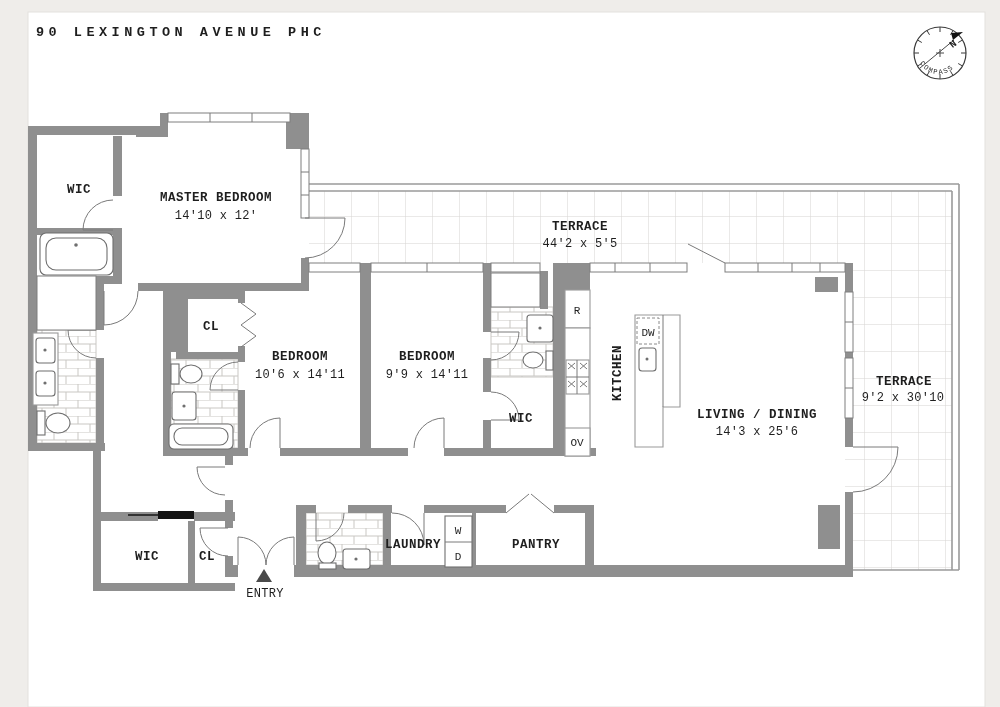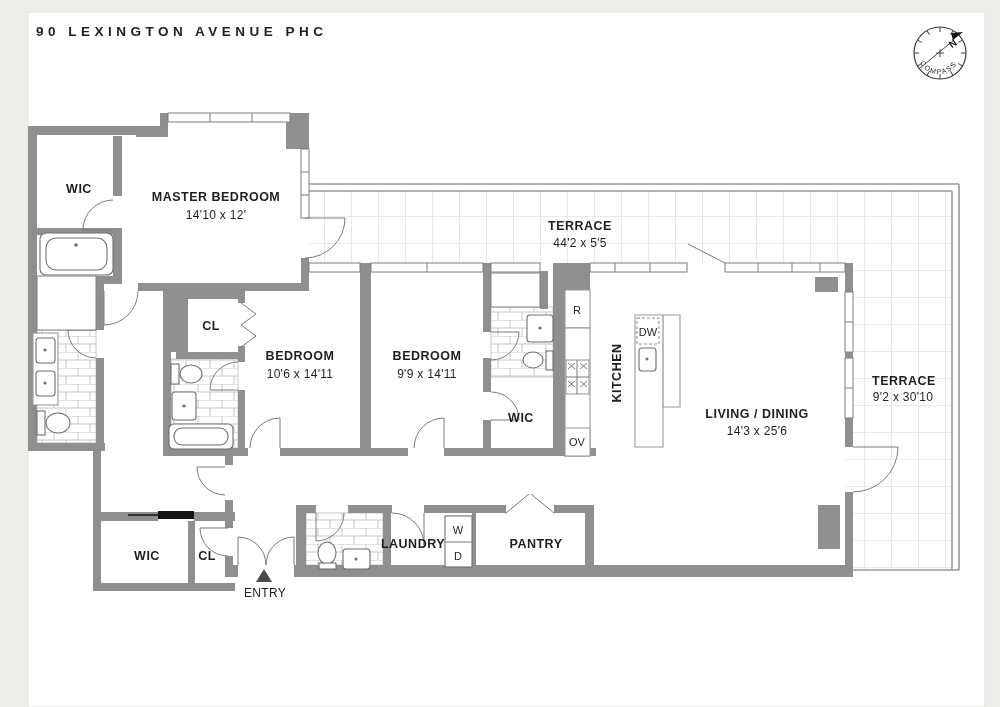--- a/index.html
+++ b/index.html
@@ -1,16 +1,16 @@
 <!DOCTYPE html>
 <html><head>
 <meta charset="utf-8">
 <style>
   html,body{margin:0;padding:0;background:#e9e7e4;}
-  .page{position:relative;width:1000px;height:707px;background:#f4f3f0;font-family:Liberation Sans, sans-serif;}
+  .page{position:relative;width:1000px;height:707px;background:#f4f3f0;font-family:Liberation Mono, monospace;}
   svg{display:block}
   text{fill:#1e1e1e}
   .room-name{font-weight:bold;font-size:12.5px;letter-spacing:.5px}
   .room-dims{font-size:12px;letter-spacing:.3px}
   .small-label{font-size:11px}
   .plan-title{font-weight:bold;font-size:13.5px;letter-spacing:4.5px}
   .wall{fill:#8f8f8f}
   .win{fill:#ffffff;stroke:#7e7e7e;stroke-width:1}
   .rail{stroke:#9a9a9a;stroke-width:1.6;fill:none}
   .fx{fill:#ffffff;stroke:#6f6f6f;stroke-width:1.1}

